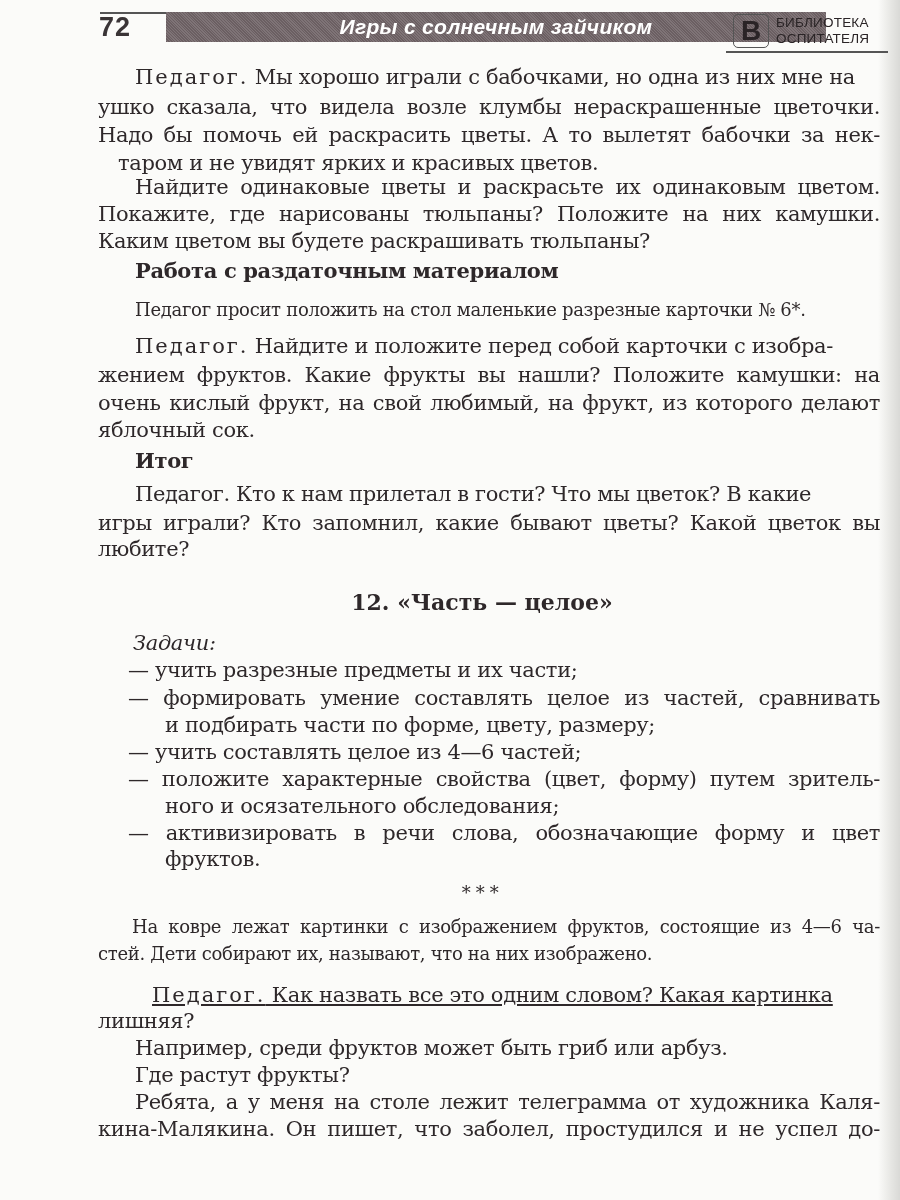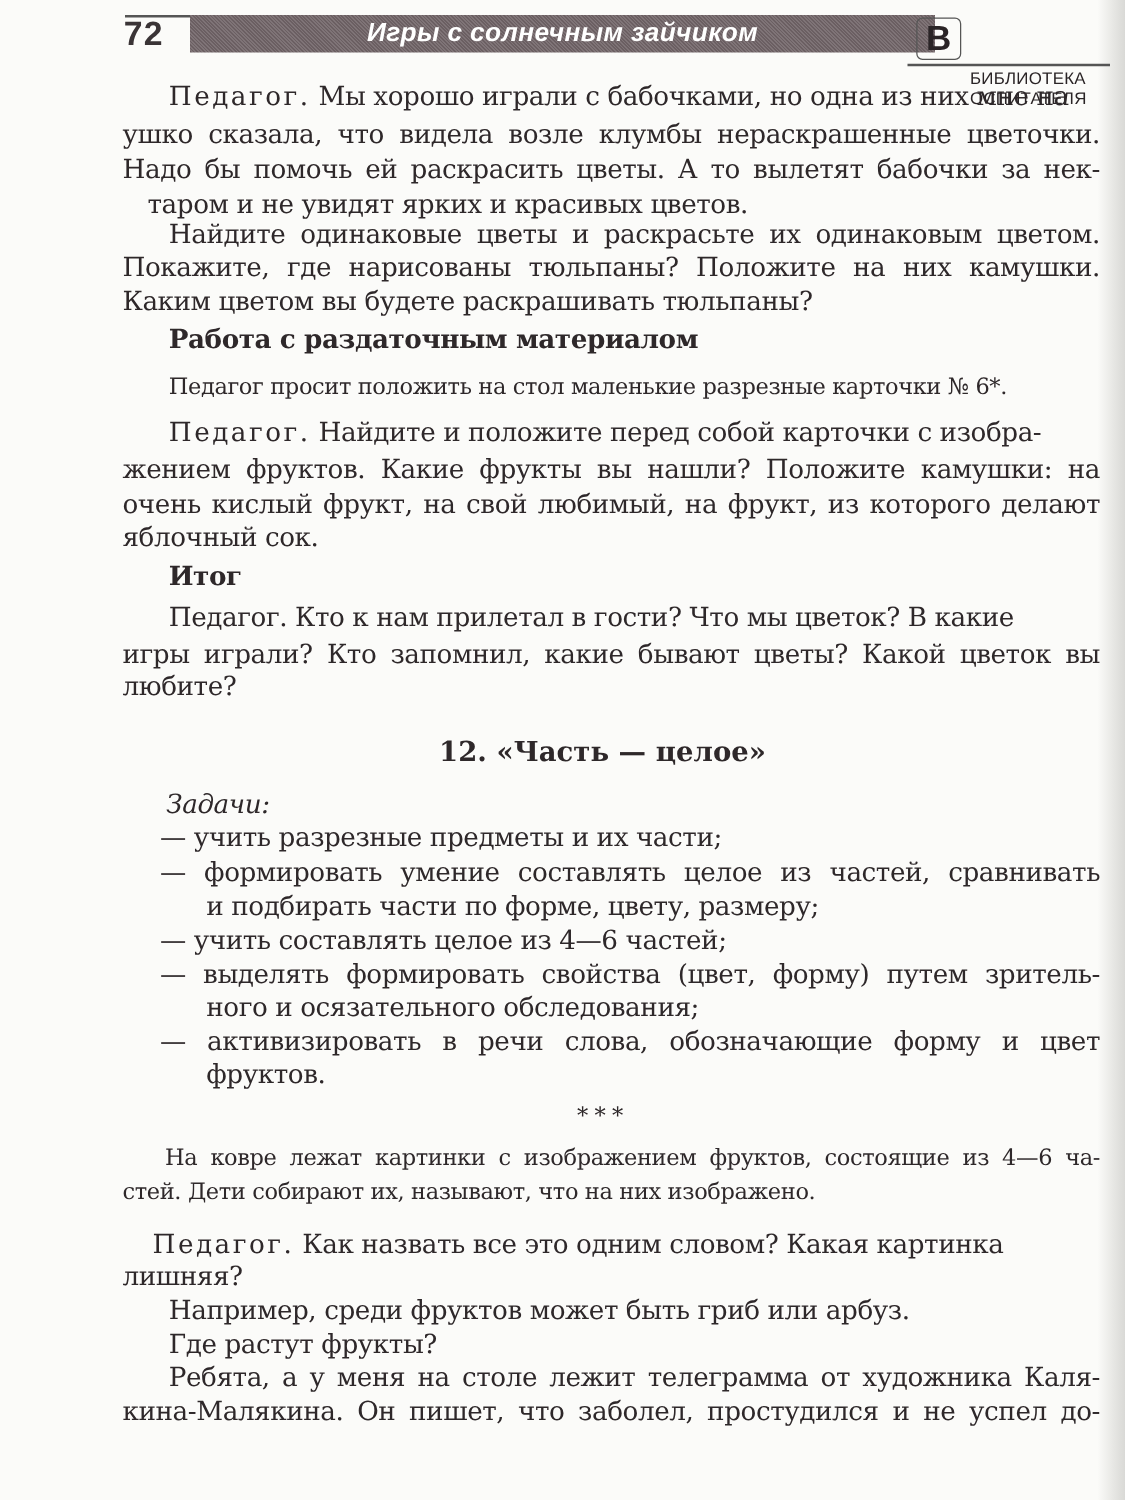--- a/index.html
+++ b/index.html
@@ -13,37 +13,37 @@
     position:absolute; top:0; right:0; width:22px; height:1200px;
     background:linear-gradient(to right, rgba(240,240,238,0) 0%, #e6e6e3 60%, #d9d9d6 100%);
   }
   
   .hdr-line-left { position:absolute; left:100px; top:12px; width:66px; height:2px; background:#555; }
   .page-num {
     position:absolute; left:99px; top:12px; font-family:"Liberation Sans", sans-serif;
     font-size:27px; font-weight:bold; color:#3a3436; letter-spacing:1px; line-height:30px;
   }
   .hdr-band {
-    position:absolute; left:152px; top:12px; width:596px; height:30px;
+    position:absolute; left:166px; top:12px; width:660px; height:30px;
     background:repeating-linear-gradient(45deg, #6b5f62 0 1px, #7f7477 1px 2px);
     display:flex; align-items:center; justify-content:center;
   }
   .hdr-title {
     font-family:"Liberation Sans", sans-serif; font-style:italic; font-weight:bold;
     font-size:21px; color:#ffffff; letter-spacing:0.3px;
   }
   .logo-box {
     position:absolute; left:733px; top:14px; width:36px; height:34px;
     border:1.5px solid #555; border-radius:5px; box-sizing:border-box;
     display:flex; align-items:center; justify-content:center;
     font-family:"Liberation Sans", sans-serif; font-weight:bold; font-size:28px; color:#2a2426;
   }
   .logo-text {
     position:absolute; left:776px; top:15px; font-family:"Liberation Sans", sans-serif;
-    font-size:13.5px; line-height:16px; color:#2a2426; letter-spacing:0.2px;margin-top:40px;
+    font-size:13.5px; line-height:16px; color:#2a2426; letter-spacing:0.2px;
   }
   .logo-underline { position:absolute; left:726px; top:51px; width:162px; height:1.5px; background:#555; }
 
   .ln {
     position:absolute; white-space:nowrap; font-size:21px; line-height:26px;
     letter-spacing:-0.35px; color:#2e282a;
   }
   .just { text-align:justify; text-align-last:justify; }
   .sp { letter-spacing:2px; }
   .small { font-size:18px; letter-spacing:-0.3px; }
@@ -101,33 +101,33 @@
 </div>
 
 <div class="ln title" style="left:0;top:589px;width:900px;text-align:center;padding-left:64px;box-sizing:border-box;">12. «Часть — целое»</div>
 
 <div class="ln ital" style="left:133px;top:630px;">Задачи:</div>
 <div>
   <div class="ln" style="left:128px;top:657px;">— учить разрезные предметы и их части;</div>
   <div class="ln just" style="left:128px;top:685px;width:752px;">— формировать умение составлять целое из частей, сравнивать</div>
   <div class="ln" style="left:165px;top:712px;">и подбирать части по форме, цвету, размеру;</div>
   <div class="ln" style="left:128px;top:739px;">— учить составлять целое из 4—6 частей;</div>
-  <div class="ln just" style="left:128px;top:766px;width:752px;">— выделять формировать свойства (цвет, форму) путем зритель-</div>
+  <div class="ln just" style="left:128px;top:766px;width:752px;">— положите характерные свойства (цвет, форму) путем зритель-</div>
   <div class="ln" style="left:165px;top:793px;">ного и осязательного обследования;</div>
   <div class="ln just" style="left:128px;top:820px;width:752px;">— активизировать в речи слова, обозначающие форму и цвет</div>
   <div class="ln" style="left:165px;top:846px;">фруктов.</div>
 </div>
 
 <div class="ln" style="left:0;top:880px;width:900px;text-align:center;padding-left:60px;box-sizing:border-box;font-size:18px;">* * *</div>
 
 <div class="ln small just" style="left:132px;top:914px;width:748px;">На ковре лежат картинки с изображением фруктов, состоящие из 4—6 ча-</div>
 <div class="ln small" style="left:98px;top:941px;">стей. Дети собирают их, называют, что на них изображено.</div>
 
 <div>
-  <div class="ln" style="left:122px;top:982px;width:744px;"><span class="sp">Педагог.</span><span> Как назвать все это одним словом? Какая картинка</span></div>
+  <div class="ln" style="left:152px;top:982px;width:744px;text-decoration:underline;"><span class="sp">Педагог.</span><span> Как назвать все это одним словом? Какая картинка</span></div>
   <div class="ln" style="left:98px;top:1008px;">лишняя?</div>
 </div>
 
 <div class="ln" style="left:135px;top:1035px;">Например, среди фруктов может быть гриб или арбуз.</div>
 <div class="ln" style="left:135px;top:1062px;text-align:right;">Где растут фрукты?</div>
 
 <div>
   <div class="ln just" style="left:135px;top:1089px;width:745px;">Ребята, а у меня на столе лежит телеграмма от художника Каля-</div>
   <div class="ln just" style="left:98px;top:1116px;width:782px;">кина-Малякина. Он пишет, что заболел, простудился и не успел до-</div>
 </div>

